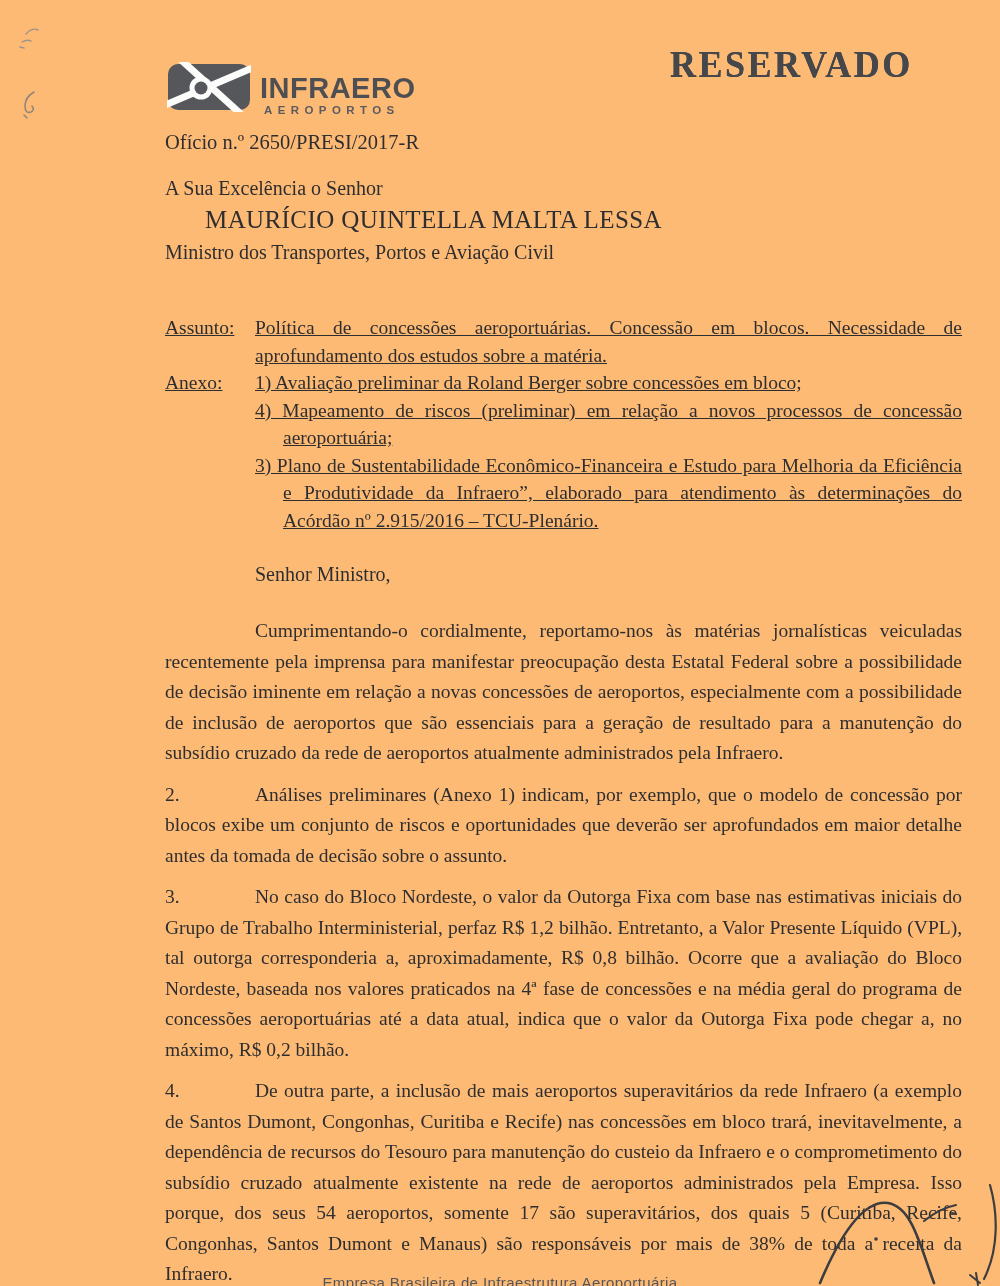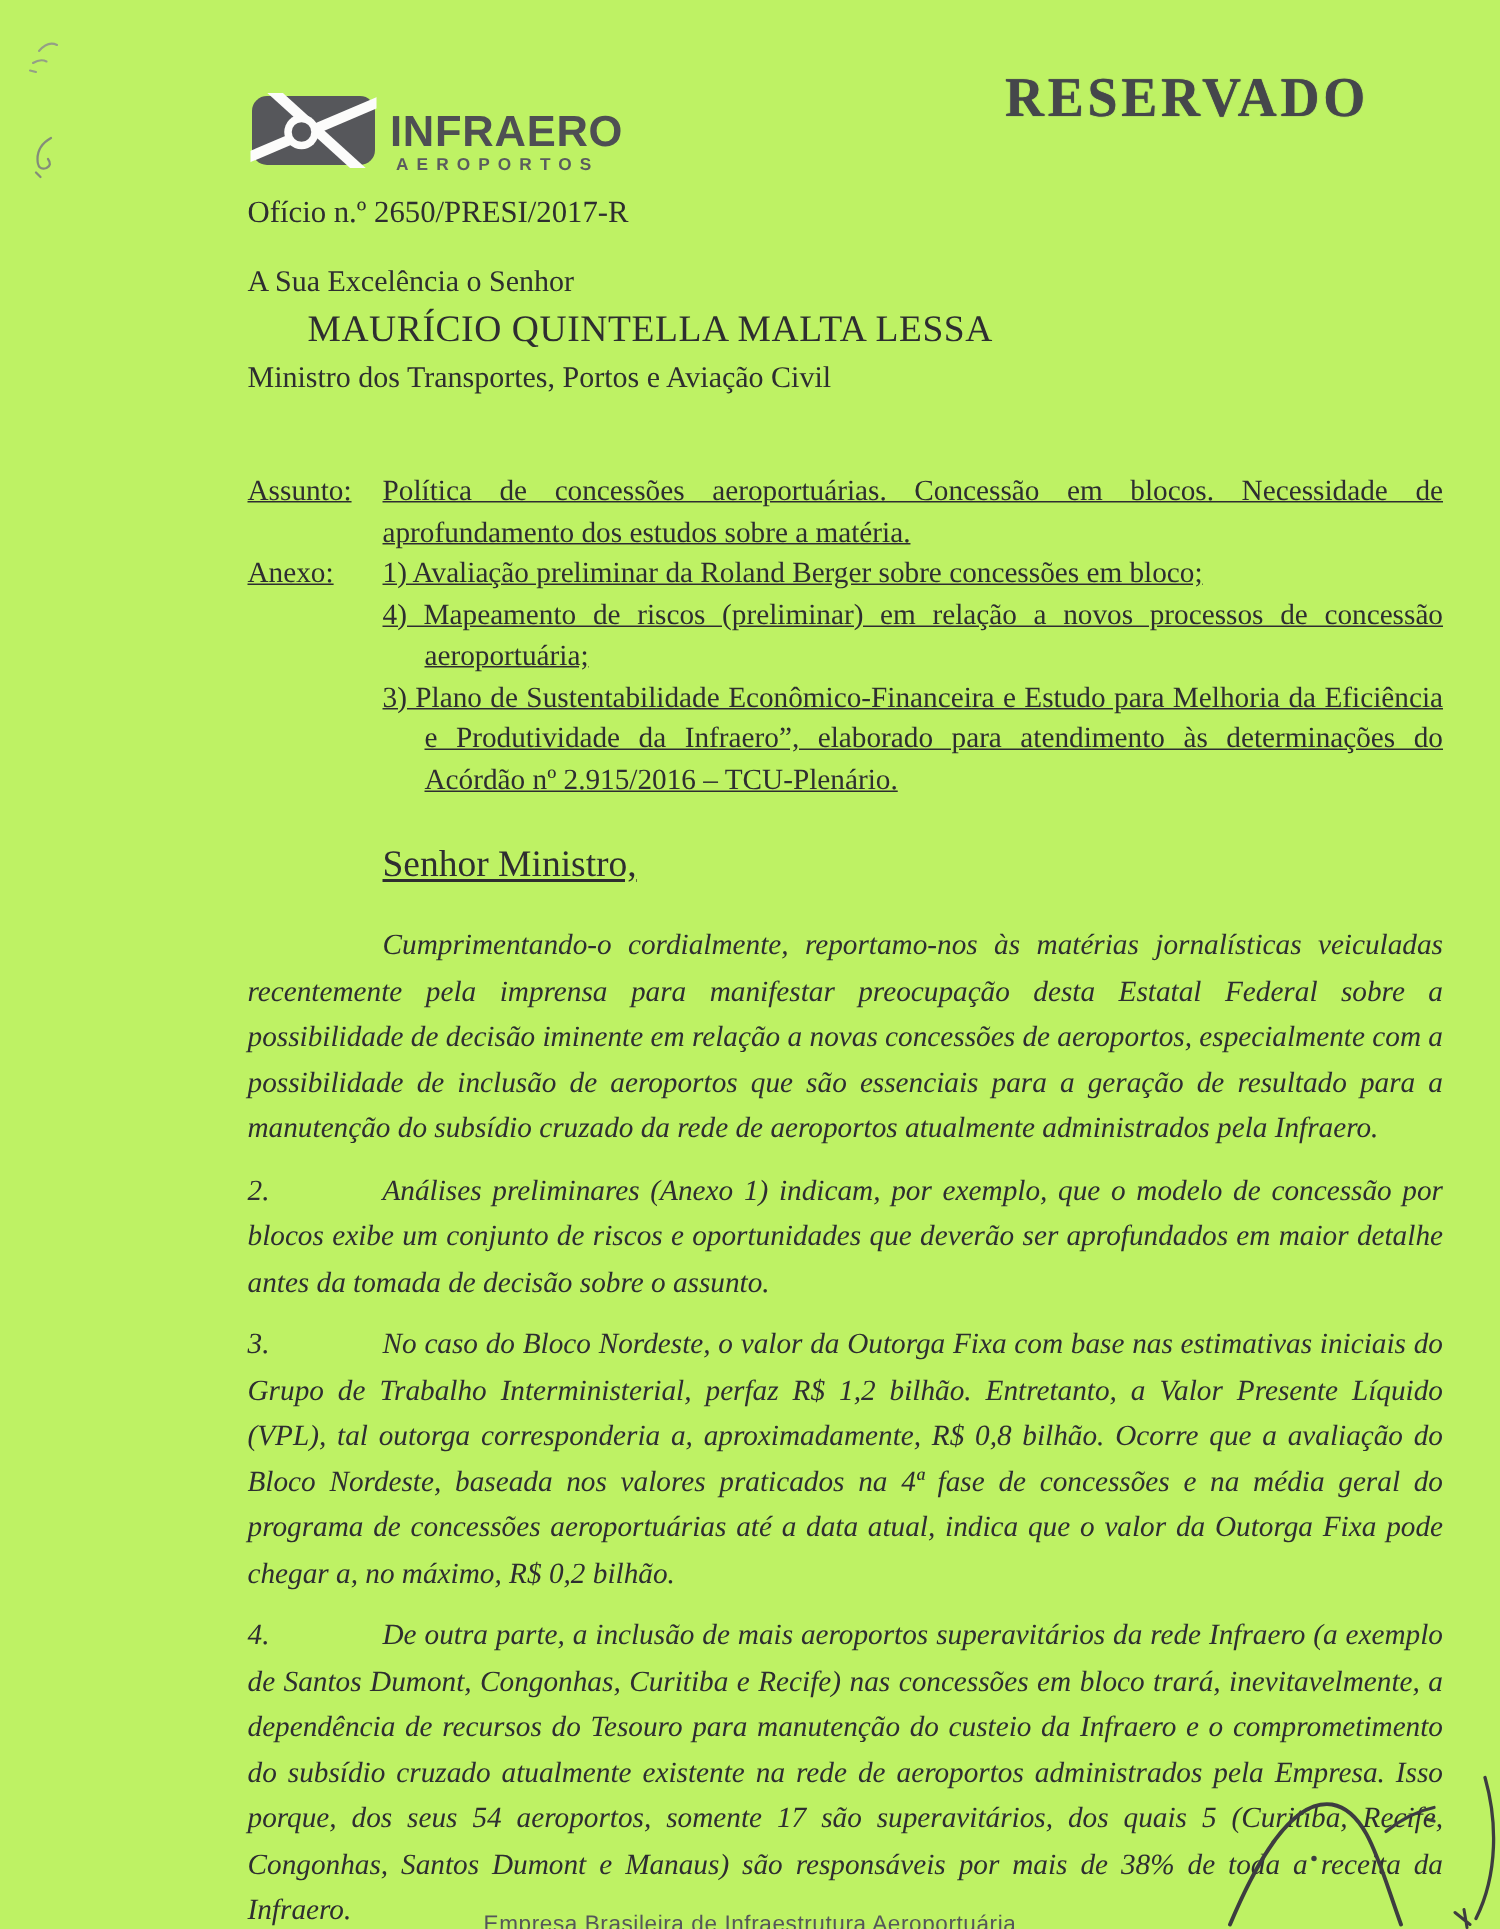--- a/index.html
+++ b/index.html
@@ -1,18 +1,18 @@
 <!DOCTYPE html>
 <html lang="pt-BR"><head>
 <meta charset="utf-8">
 <style>
   html,body{margin:0;padding:0;background:#e9e9e9;}
   .page{
     position:relative;width:1000px;height:1286px;margin:0 auto;
-    background:#bef264;overflow:hidden;
+    background:#fdba74;overflow:hidden;
     font-family:"Liberation Serif",serif;color:#2e2e30;
   }
   
   .logo{position:absolute;left:167px;top:62px;display:flex;align-items:flex-start;gap:9px;}
   .emblem svg{display:block;}
   .logo-textcol{display:flex;flex-direction:column;}
   .logo-name{
     font-family:"Liberation Sans",sans-serif;font-weight:bold;
     font-size:29px;line-height:28px;color:#4e4f53;letter-spacing:.5px;margin-top:12px;
   }
@@ -36,23 +36,23 @@
 
   
   .subject-block{position:absolute;left:165px;top:314px;width:797px;font-size:19.5px;line-height:27.5px;}
   .row{display:flex;align-items:flex-start;text-decoration:underline;}
   .lbl{width:90px;flex-shrink:0;}
   .subject-text{flex:1;text-align:justify;}
   .annex-items{flex:1;}
   .annex-item{text-align:justify;padding-left:28px;text-indent:-28px;}
 
   
-  .greeting{position:absolute;left:255px;top:563px;font-size:25px;text-decoration:underline;}
+  .greeting{position:absolute;left:255px;top:563px;font-size:20px;}
   .body-text{position:absolute;left:165px;top:616px;width:797px;font-size:19.5px;line-height:30.5px;}
-  .para{position:relative;text-align:justify;text-indent:90px;margin:0 0 11px 0;font-style:italic;}
+  .para{position:relative;text-align:justify;text-indent:90px;margin:0 0 11px 0;}
   .pnum{position:absolute;left:0;top:0;text-indent:0;}
 
   
   .footer{
     position:absolute;left:0;top:1274px;width:100%;text-align:center;
     font-family:"Liberation Sans",sans-serif;font-size:15px;color:#55565a;letter-spacing:.4px;
   }
 
   
   .mark{position:absolute;}

